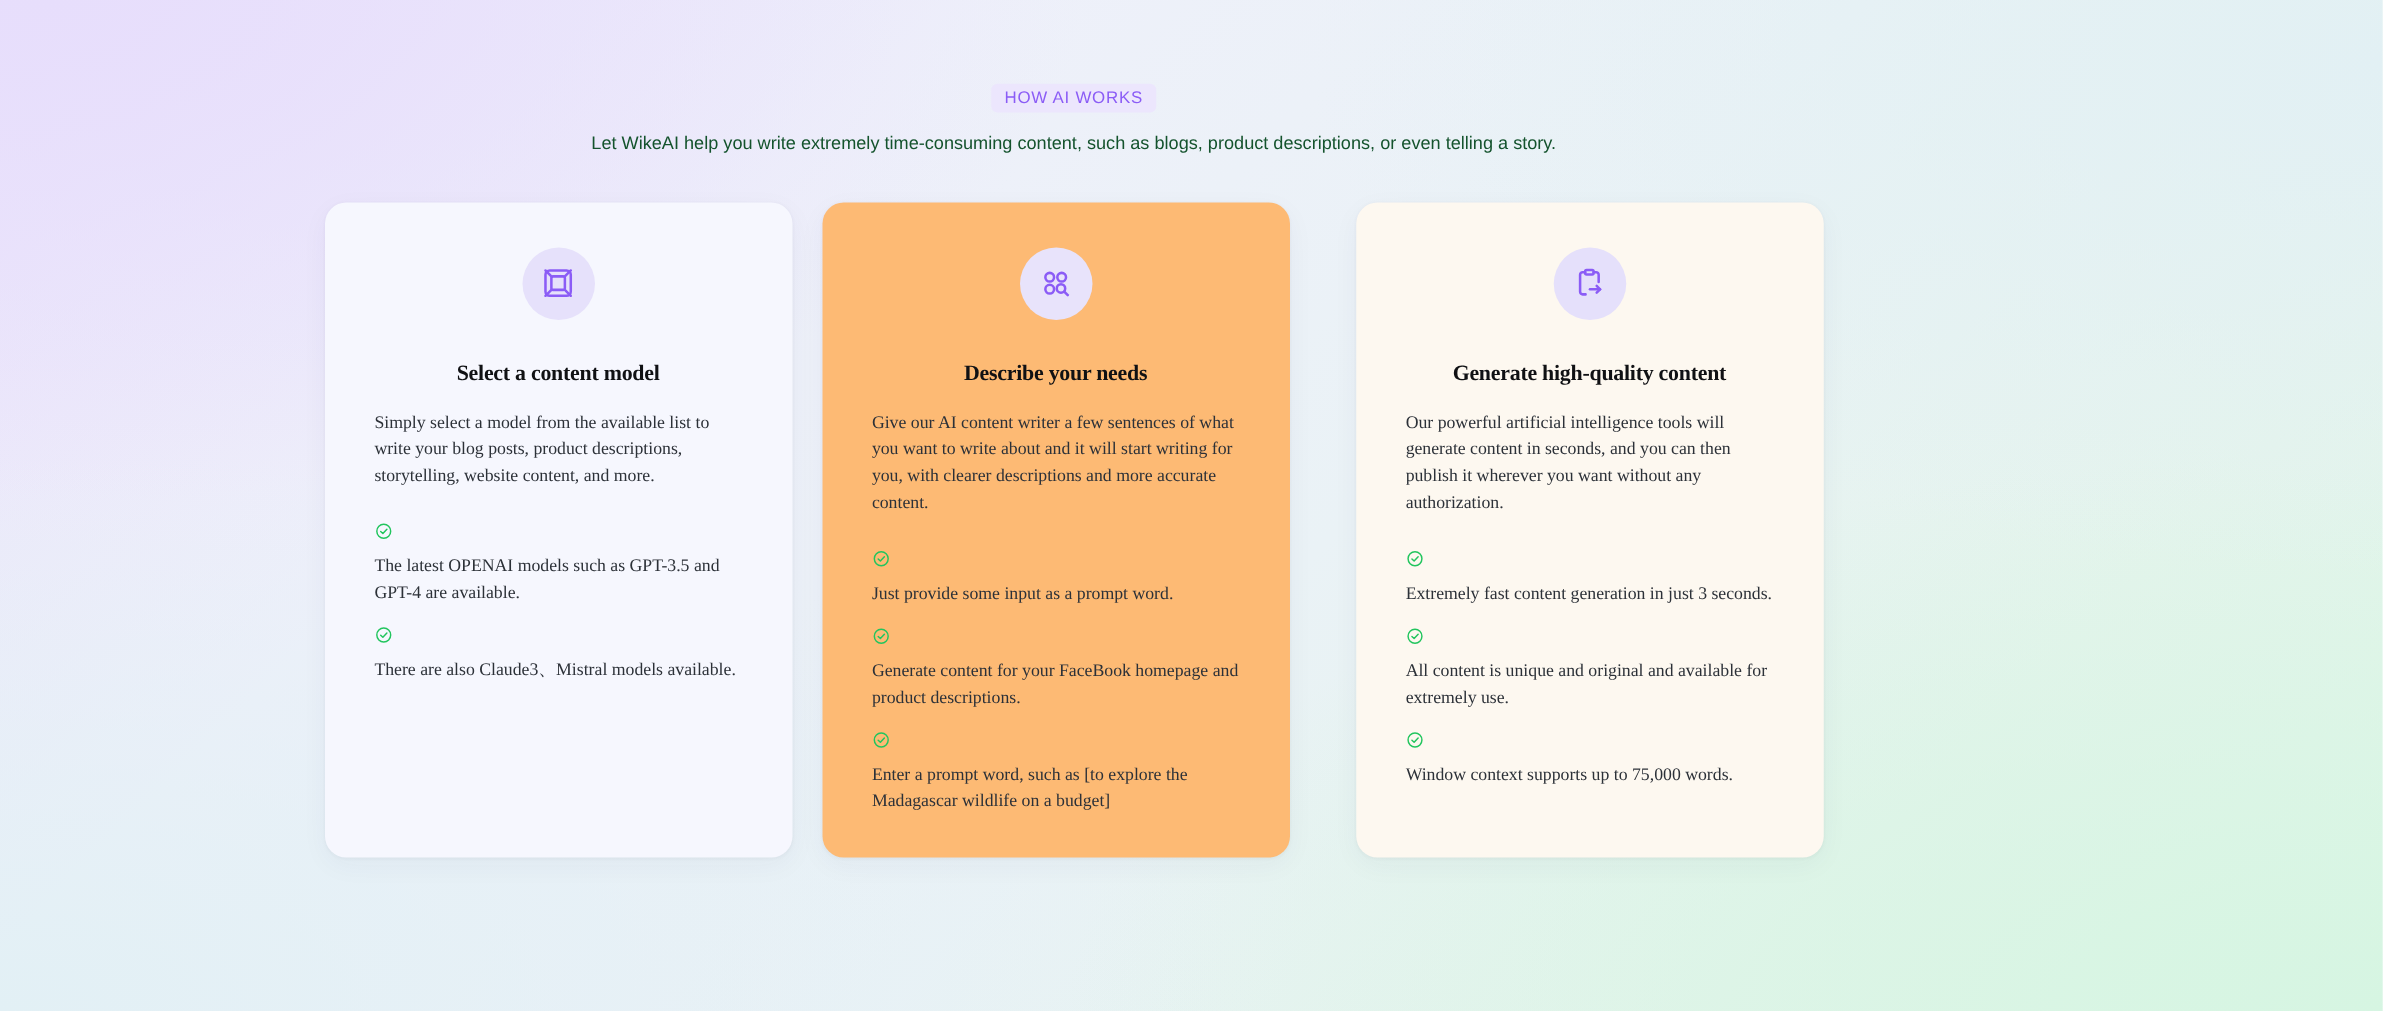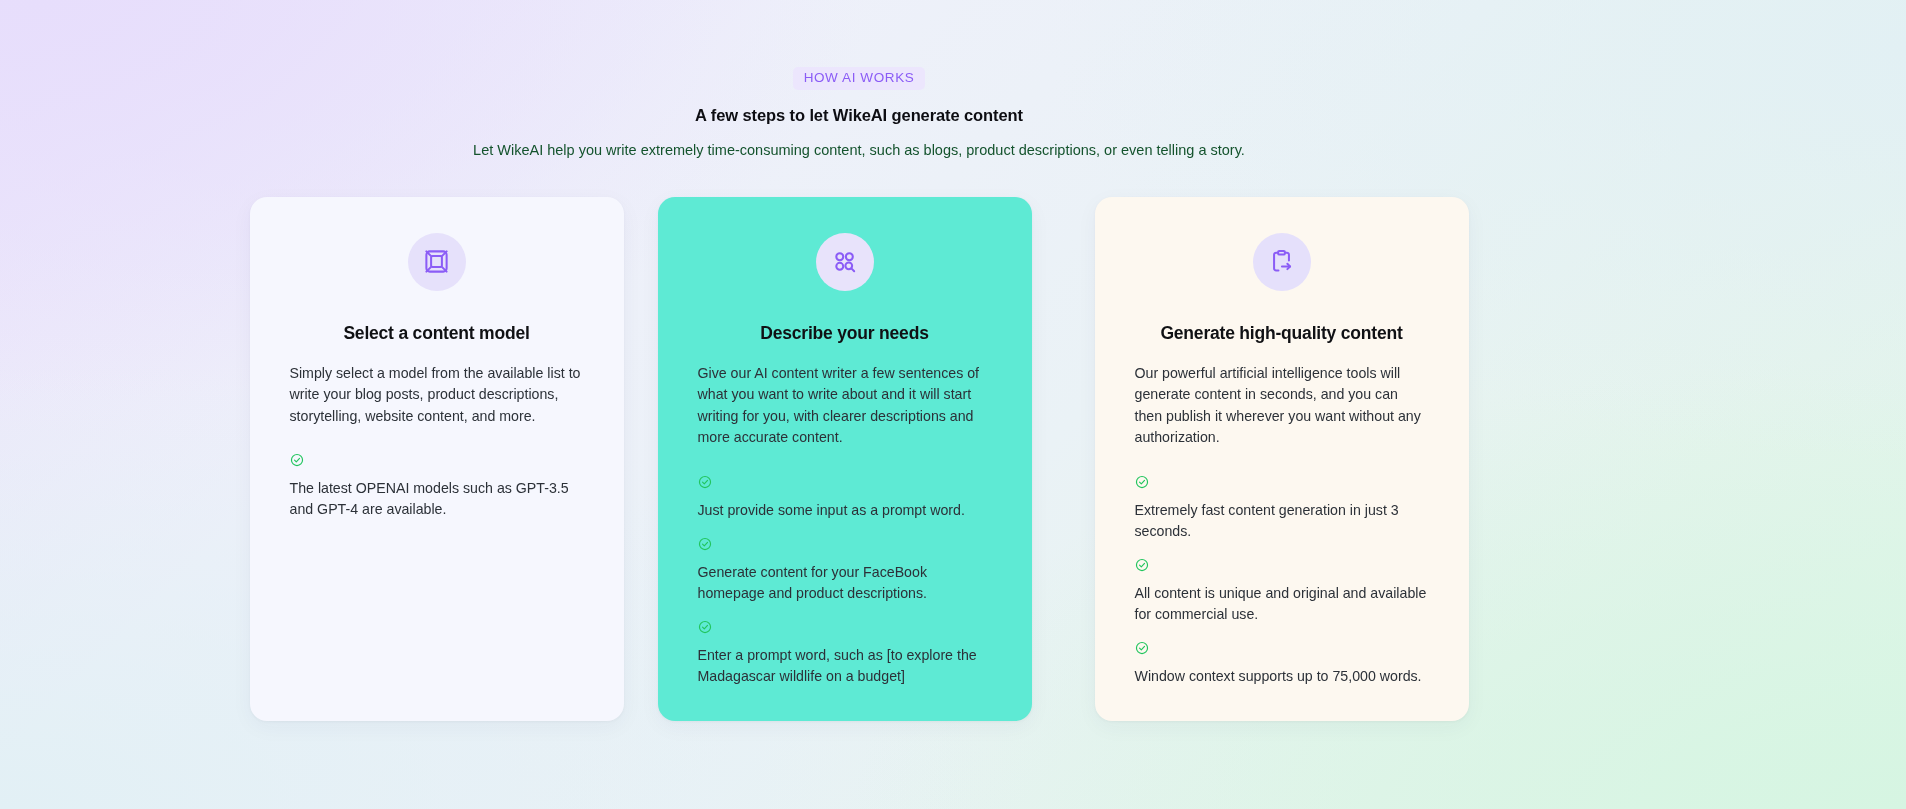--- a/index.html
+++ b/index.html
@@ -51,35 +51,36 @@
     font-size:14.5px;
     color:#14532d;
     font-weight:400;
   }
 
   
   .cards {
     margin-top:39px;
     display:flex;
     justify-content:center;
-    gap:34px;
+    gap:24px;
+    font-family:Liberation Serif, serif;
   }
 
   .card {
     width:374px;
     min-height:478px;
     border-radius:17px;
     padding:36px 40px 34px;
     display:flex;
     flex-direction:column;
     align-items:center;
     box-shadow:0 1px 3px rgba(40,40,80,.045), 0 6px 22px rgba(40,40,90,.045);
   }
   .card.c1 { background:#f6f7fe; }
-  .card.c2 { background:#5eead4; }
+  .card.c2 { background:#fdba74; }
   .card.c3 { background:#fdf8f0;margin-left:29px; }
 
   .icon-wrap {
     width:58px; height:58px;
     border-radius:50%;
     background:#e6e1fb;
     display:flex; align-items:center; justify-content:center;
     flex:0 0 auto;
   }
   .card.c2 .icon-wrap { background:#e8e3fb; }
@@ -126,21 +127,20 @@
 
   svg { display:block; }
 </style>
 </head>
 <body>
 
 <div class="page">
 
   <div class="header">
     <div class="eyebrow">HOW AI WORKS</div>
-    <h2 class="headline">A few steps to let WikeAI generate content</h2>
     <p class="subhead">Let WikeAI help you write extremely time-consuming content, such as blogs, product descriptions, or even telling a story.</p>
   </div>
 
   <div class="cards">
 
     <div class="card c1">
       <div class="icon-wrap">
         <svg width="27" height="27" viewBox="0 0 24 24" fill="none" stroke="#8b5cf6" stroke-width="1.8" stroke-linecap="round" stroke-linejoin="round">
           <rect x="3" y="3" width="18" height="18" rx="3"></rect>
           <rect x="7.2" y="7.2" width="9.6" height="9.6" rx="1.2"></rect>
@@ -155,20 +155,29 @@
       <ul class="bullets">
         <li class="bullet">
           <span class="tick">
             <svg width="14" height="14" viewBox="0 0 24 24" fill="none" stroke="#22c55e" stroke-width="2" stroke-linecap="round" stroke-linejoin="round">
                 <circle cx="12" cy="12" r="9.5"></circle>
                 <polyline points="7.8,12.3 10.8,15.2 16.3,9.2"></polyline>
               </svg>
           </span>
           <span class="btext">The latest OPENAI models such as GPT-3.5 and GPT-4 are available.</span>
         </li>
+        <li class="bullet">
+          <span class="tick">
+            <svg width="14" height="14" viewBox="0 0 24 24" fill="none" stroke="#22c55e" stroke-width="2" stroke-linecap="round" stroke-linejoin="round">
+                <circle cx="12" cy="12" r="9.5"></circle>
+                <polyline points="7.8,12.3 10.8,15.2 16.3,9.2"></polyline>
+              </svg>
+          </span>
+          <span class="btext">There are also Claude3、Mistral models available.</span>
+        </li>
       </ul>
     </div>
 
     <div class="card c2">
       <div class="icon-wrap">
         <svg width="27" height="27" viewBox="0 0 24 24" fill="none" stroke="#8b5cf6" stroke-width="1.8" stroke-linecap="round" stroke-linejoin="round">
           <circle cx="7.8" cy="7.8" r="3.1"></circle>
           <circle cx="16.3" cy="7.8" r="3.1"></circle>
           <circle cx="7.8" cy="16.3" r="3.1"></circle>
           <circle cx="15.8" cy="15.8" r="3.0"></circle>
@@ -230,21 +239,21 @@
           </span>
           <span class="btext">Extremely fast content generation in just 3 seconds.</span>
         </li>
         <li class="bullet">
           <span class="tick">
             <svg width="14" height="14" viewBox="0 0 24 24" fill="none" stroke="#22c55e" stroke-width="2" stroke-linecap="round" stroke-linejoin="round">
                 <circle cx="12" cy="12" r="9.5"></circle>
                 <polyline points="7.8,12.3 10.8,15.2 16.3,9.2"></polyline>
               </svg>
           </span>
-          <span class="btext">All content is unique and original and available for commercial use.</span>
+          <span class="btext">All content is unique and original and available for extremely use.</span>
         </li>
         <li class="bullet">
           <span class="tick">
             <svg width="14" height="14" viewBox="0 0 24 24" fill="none" stroke="#22c55e" stroke-width="2" stroke-linecap="round" stroke-linejoin="round">
                 <circle cx="12" cy="12" r="9.5"></circle>
                 <polyline points="7.8,12.3 10.8,15.2 16.3,9.2"></polyline>
               </svg>
           </span>
           <span class="btext">Window context supports up to 75,000 words.</span>
         </li>

